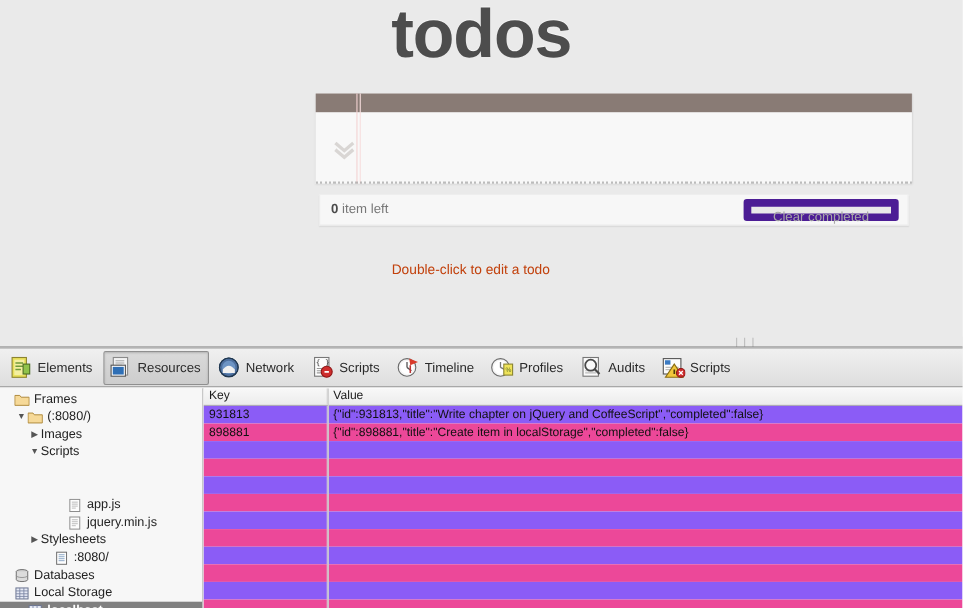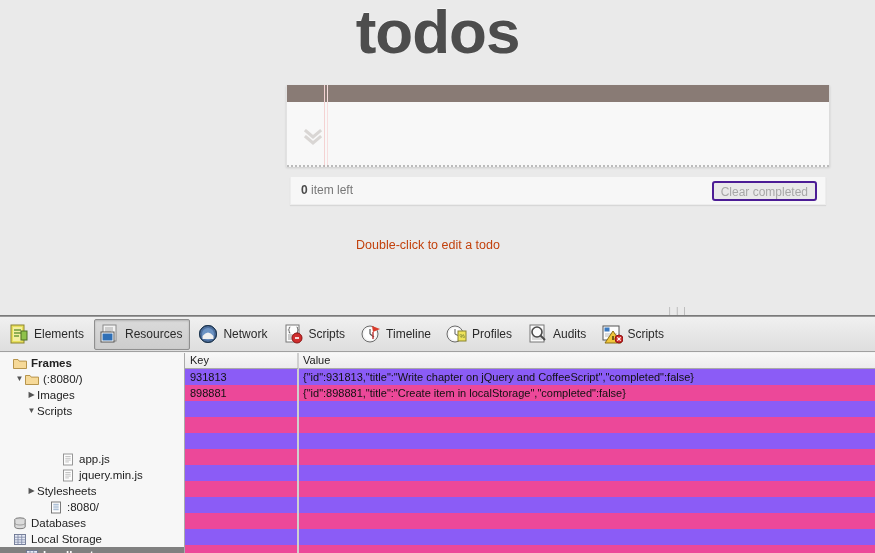--- a/index.html
+++ b/index.html
@@ -76,25 +76,25 @@
     box-shadow: 0 1px 1px rgba(0,0,0,0.08);
   }
   #todo-count {
     position: absolute; left: 10px; top: 6px;
     font-size: 12px; color: #777;
   }
   #todo-count b { color: #4a4a4a; font-weight: bold; }
   #clear-completed-button {
     position: absolute; right: 8px; top: 4px;
     height: 20px;
-    padding: 0 7px;
+    padding: 0 20px;
     font-size: 12px;
     color: #a7a7a7;
     background: #e9e9e9;
-    border: 2px solid #4c1d95;
+    border: 7px solid #4c1d95;
     border-radius: 3px;
     line-height: 18px;
     cursor: pointer;
   }
   #edit-hint {
     position: absolute;
     left: 0; top: 238px; width: 856px;
     text-align: center;
     font-size: 12.5px;
     color: #c2410c;
@@ -380,21 +380,21 @@
         <circle cx="18" cy="16" r="4" fill="#cf2e2e" stroke="#8e1414"></circle>
         <path d="M16.3 14.3l3.4 3.4M19.7 14.3l-3.4 3.4" stroke="#fff" stroke-width="1.2"></path>
           </svg>
         </span>
         <span>Scripts</span>
       </div>
     </div>
 
   <div id="devtools-body">
     <div id="resources-sidebar">
-        <div class="tree-row" style="padding-left: 2px; font-weight: bold;">
+        <div class="tree-row" style="padding-left: 2px;">
           <span class="disclosure"></span>
           <span class="tree-icon">
             <svg width="14" height="13" viewBox="0 0 14 13">
               <path d="M0.5 2.5h4.5l1.2 1.6h7.3v7.4H0.5z" fill="#f6d998" stroke="#b08b3e" stroke-width="0.9"></path>
             </svg>
           </span>
           <span class="tree-label">Frames</span>
         </div>
         <div class="tree-row" style="padding-left: 14px;">
           <span class="disclosure">▼</span>

